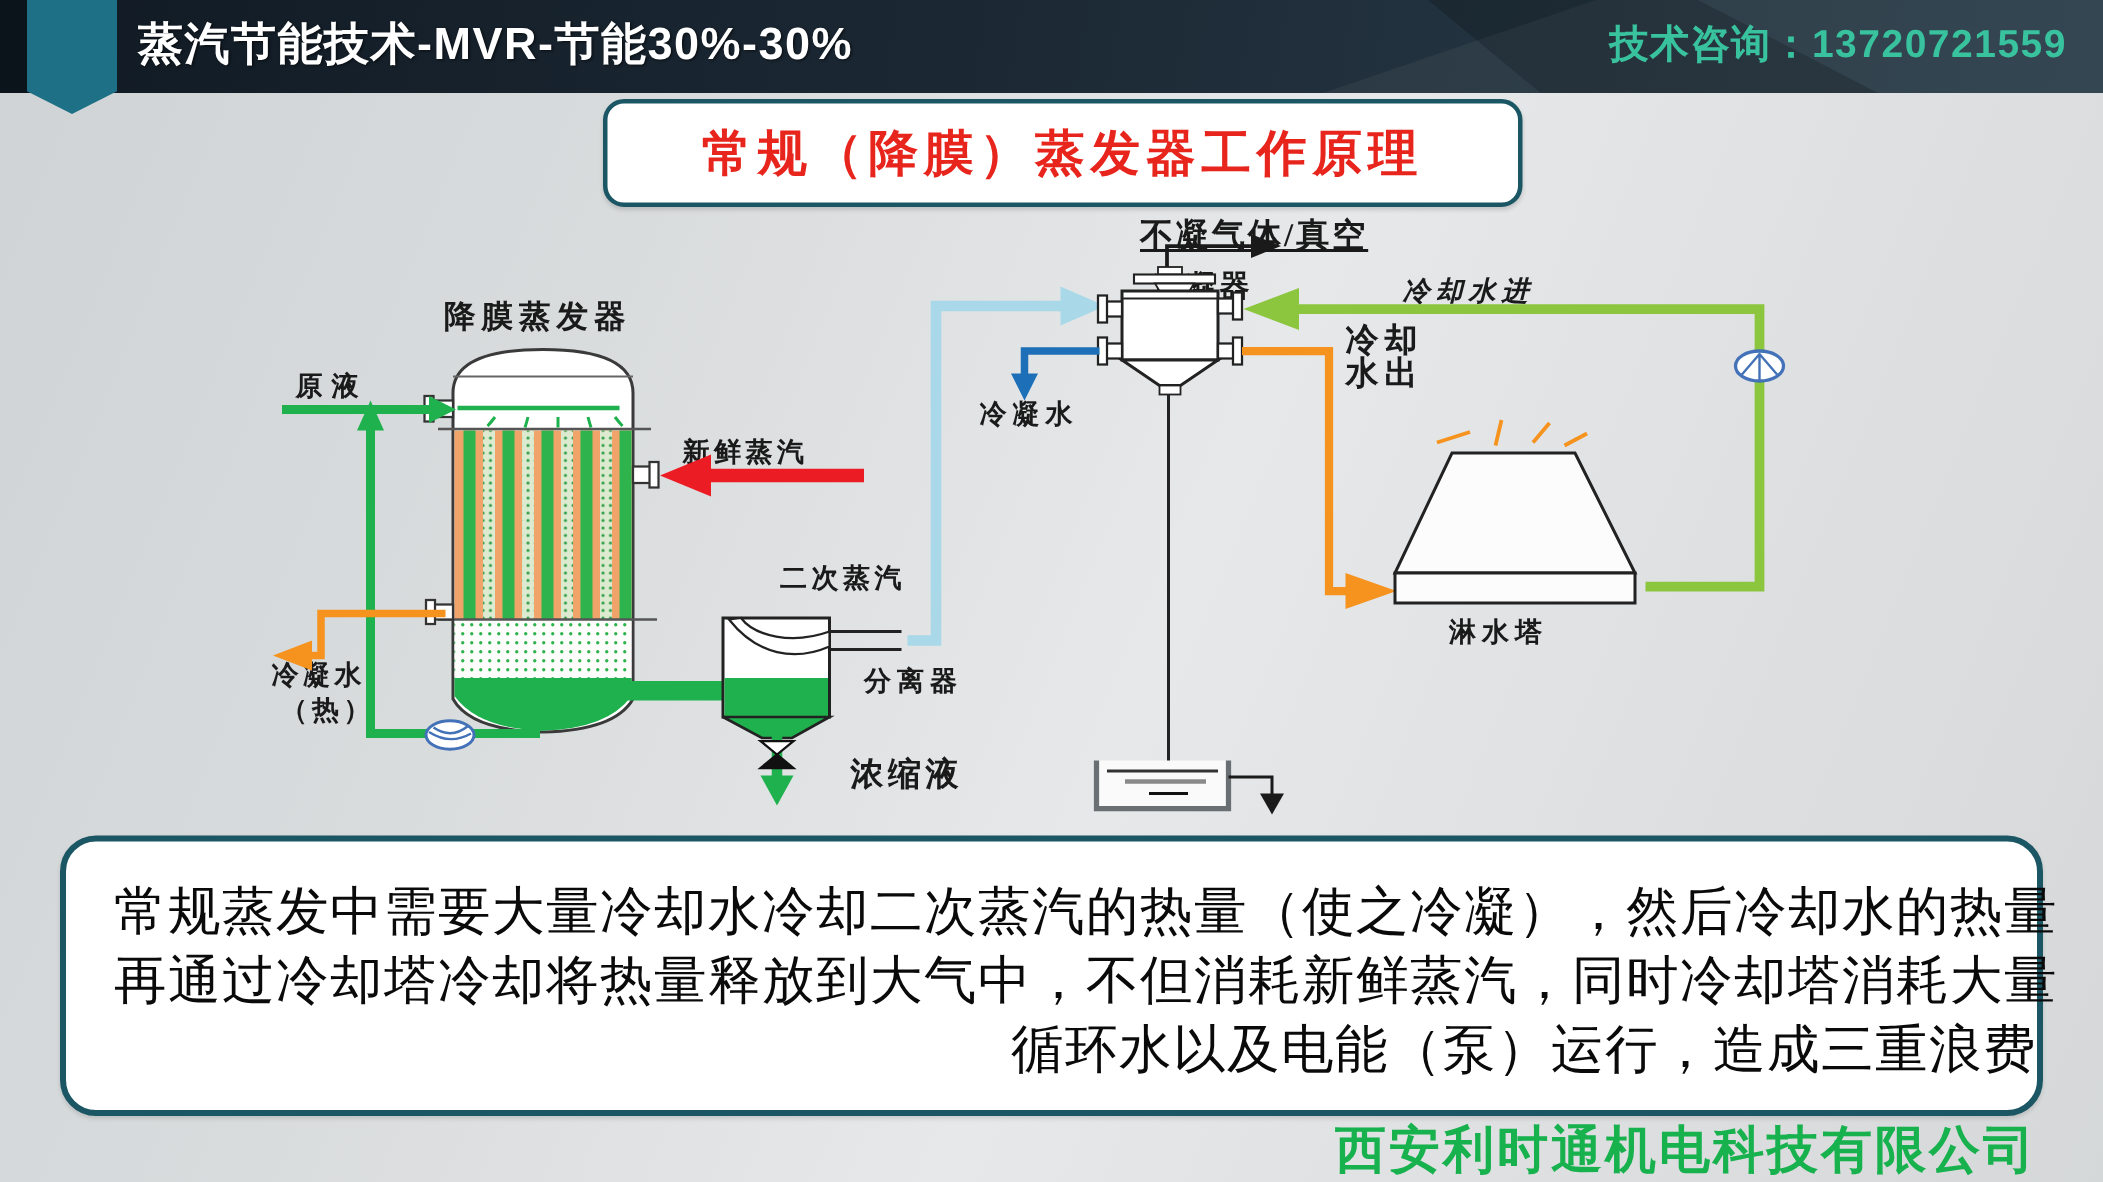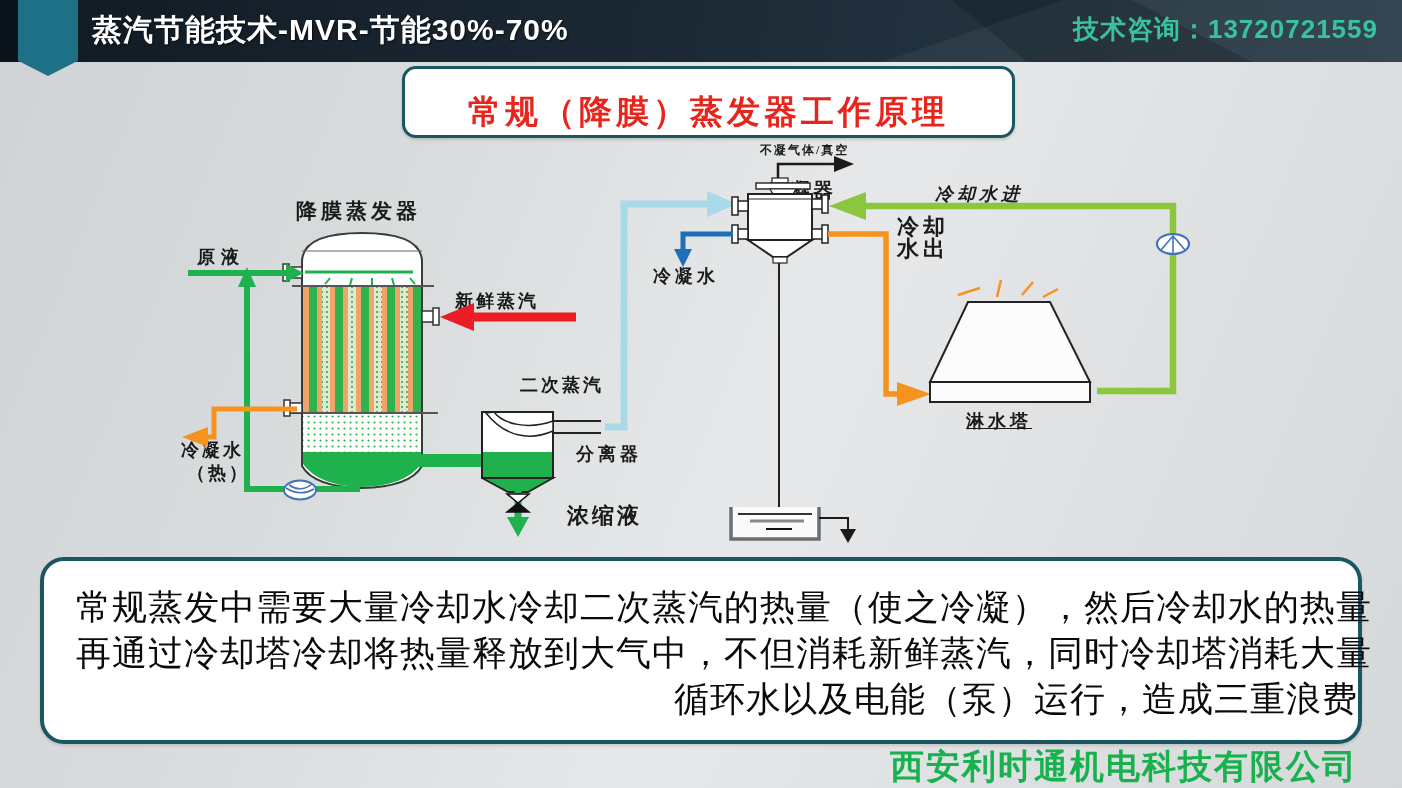--- a/index.html
+++ b/index.html
@@ -27,46 +27,46 @@
     text-shadow:1px 1px 2px rgba(0,0,0,.6);white-space:nowrap;z-index:7;
   }
   .header-contact{
     position:absolute;right:24px;top:0;height:56px;line-height:58px;
     color:#38c29e;font-size:26px;font-weight:bold;letter-spacing:1px;white-space:nowrap;z-index:7;
   }
   
   .title-box{
     position:absolute;left:402px;top:66px;width:607px;height:66px;
     background:#ffffff;border:3px solid #1b5664;border-radius:14px;
-    display:flex;align-items:flex-end;justify-content:center;z-index:4;
+    display:flex;align-items:center;justify-content:center;z-index:4;
     box-shadow:0 2px 3px rgba(0,0,0,.15);
   }
   .title-box span{
     color:#e8251d;font-size:33px;letter-spacing:4px;
     font-family:"Liberation Serif",serif;font-weight:600;white-space:nowrap;
   }
   
   .dlabel{
     position:absolute;color:#1a1a1a;font-family:"Liberation Serif",serif;
     font-weight:bold;white-space:nowrap;z-index:2;
   }
   .lab-evap{left:296px;top:197px;font-size:21px;letter-spacing:4px;}
   .lab-raw{left:197px;top:245px;font-size:18px;letter-spacing:6px;}
   .lab-fresh{left:455px;top:289px;font-size:18px;letter-spacing:3px;}
   .lab-condhot{left:181px;top:439px;font-size:18px;letter-spacing:3px;line-height:23px;}
   .lab-condhot .l2{padding-left:6px;}
   .lab-sec{left:520px;top:373px;font-size:18px;letter-spacing:3px;}
   .lab-sep{left:576px;top:442px;font-size:18px;letter-spacing:4px;}
   .lab-conc{left:567px;top:501px;font-size:22px;letter-spacing:3px;}
   .lab-condenser{left:769px;top:177px;font-size:20px;letter-spacing:2px;z-index:1;}
-  .lab-noncond{left:760px;top:142px;font-size:12px;letter-spacing:2px;}
+  .lab-noncond{left:760px;top:142px;font-size:22px;letter-spacing:2px;text-decoration:underline;}
   .lab-condwater{left:653px;top:264px;font-size:18px;letter-spacing:4px;}
   .lab-cwin{left:935px;top:182px;font-size:18px;letter-spacing:4px;font-style:italic;}
   .lab-cwout{left:897px;top:216px;font-size:22px;letter-spacing:4px;line-height:22px;}
-  .lab-tower{left:966px;top:409px;font-size:18px;letter-spacing:4px;text-decoration:underline;}
+  .lab-tower{left:966px;top:409px;font-size:18px;letter-spacing:4px;}
   
   .diagram-svg{position:absolute;left:0;top:0;width:1402px;height:788px;z-index:3;pointer-events:none;}
   
   .body-box{
     position:absolute;left:40px;top:557px;width:1314px;height:179px;
     background:#ffffff;border:4px solid #1b5664;border-radius:24px;z-index:4;
     padding:0;box-shadow:0 2px 3px rgba(0,0,0,.12);
   }
   .body-box .line{
     margin:0 0 0 32px;color:#0a0a0a;font-family:"Liberation Serif",serif;
@@ -83,21 +83,21 @@
 <body>
 
 <div class="slide">
 
   <div class="header">
     <div class="facet1"></div>
     <div class="facet2"></div>
     <div class="left-strip"></div>
   </div>
   <div class="ribbon"></div>
-  <div class="header-title">蒸汽节能技术-MVR-节能30%-70%</div>
+  <div class="header-title">蒸汽节能技术-MVR-节能30%-30%</div>
   <div class="header-contact">技术咨询：13720721559</div>
 
   <div class="title-box">
     <span>常规（降膜）蒸发器工作原理</span>
   </div>
 
   <div class="dlabel lab-condenser">冷凝器</div>
 
   <div class="dlabel lab-evap">降膜蒸发器</div>
   <div class="dlabel lab-raw">原液</div>

